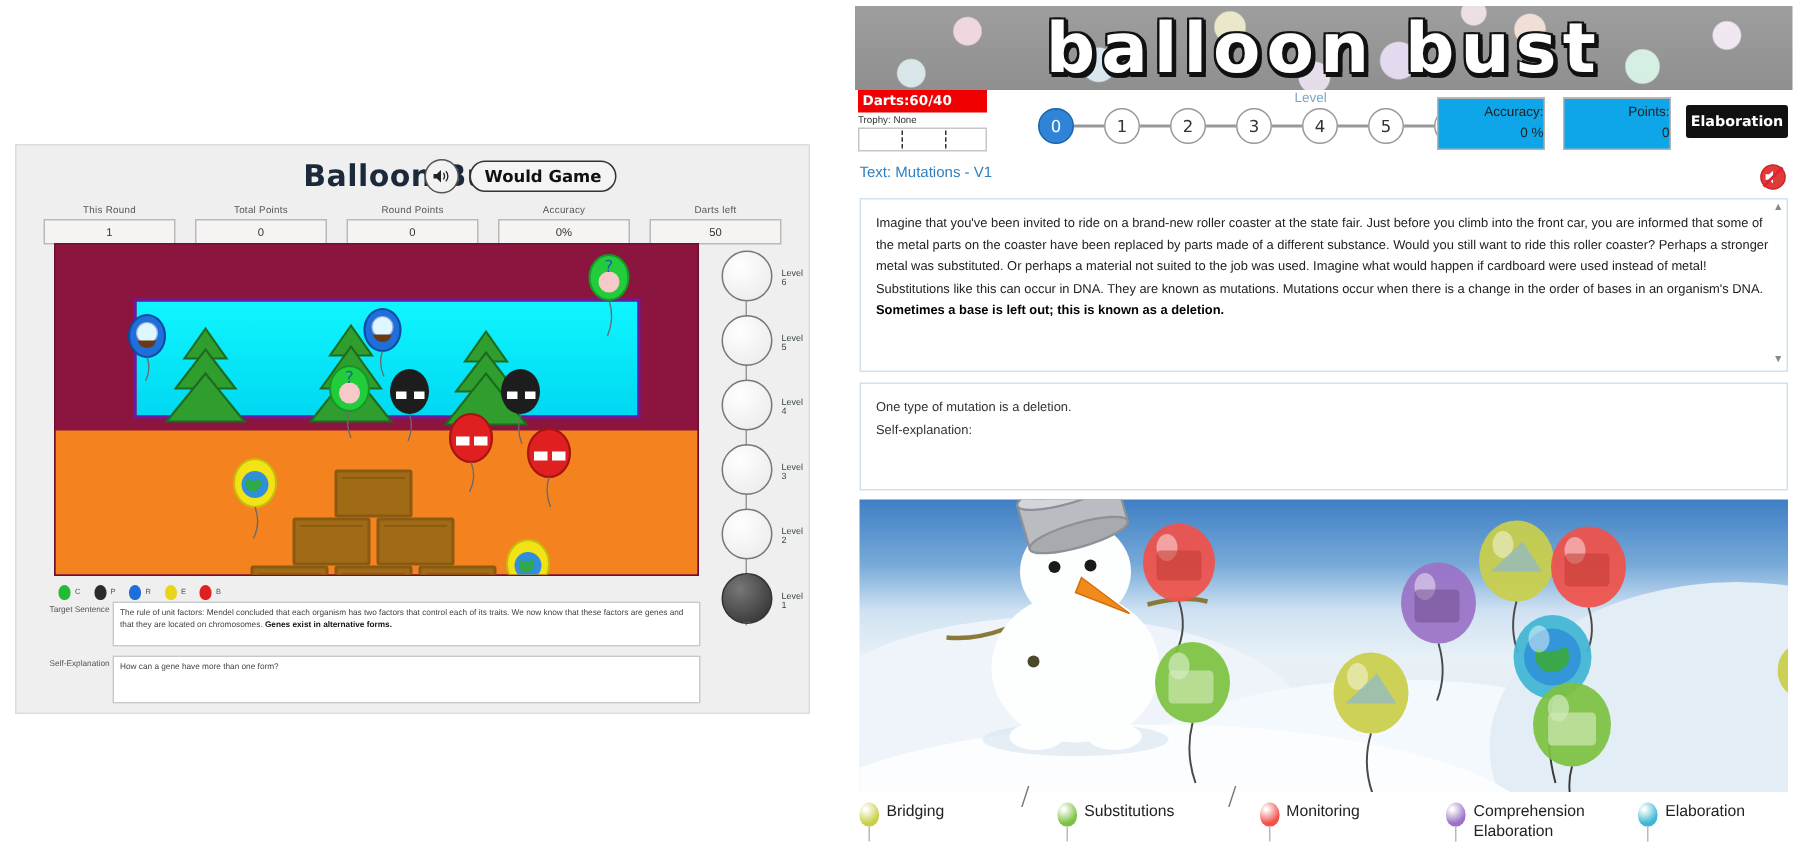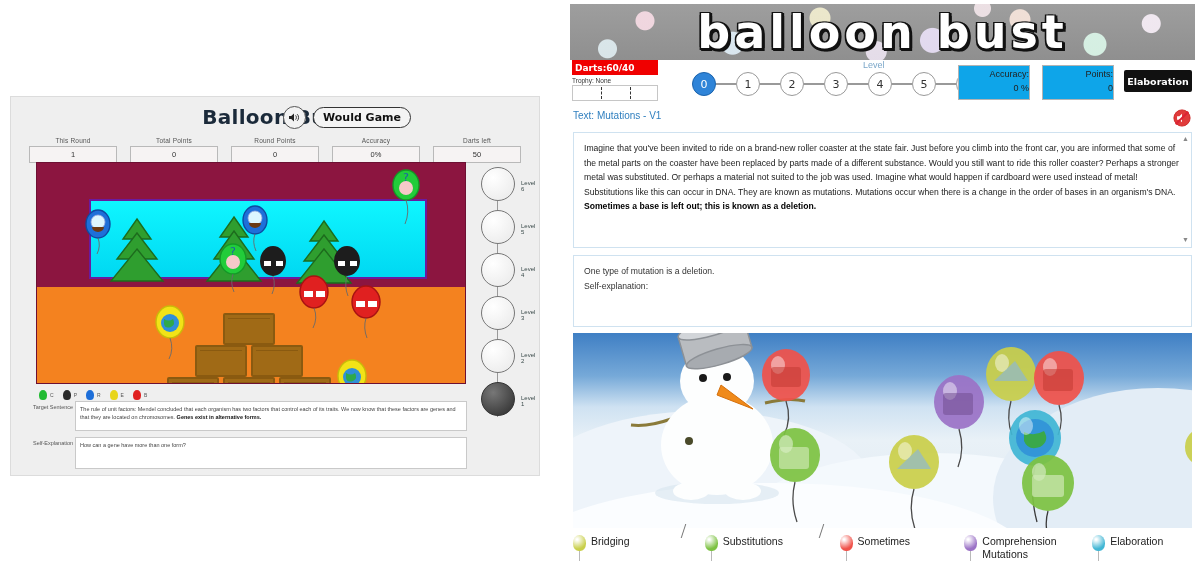--- a/index.html
+++ b/index.html
@@ -527,24 +527,24 @@
     <div class="lg-item" style="width:132px">
       <div class="lg-bal" style="background:radial-gradient(circle at 32% 28%, #ffffff 5%, #c9cf4a 65%)"></div>
       <div class="lg-txt">Bridging</div>
     </div>
     <div class="lg-item" style="width:135px">
       <div class="lg-bal" style="background:radial-gradient(circle at 32% 28%, #ffffff 5%, #7dc242 65%)"></div>
       <div class="lg-txt">Substitutions</div>
     </div>
     <div class="lg-item" style="width:125px">
       <div class="lg-bal" style="background:radial-gradient(circle at 32% 28%, #ffffff 5%, #f0524a 65%)"></div>
-      <div class="lg-txt">Sometimes</div>
+      <div class="lg-txt">Monitoring</div>
     </div>
     <div class="lg-item" style="width:128px">
       <div class="lg-bal" style="background:radial-gradient(circle at 32% 28%, #ffffff 5%, #9b72c6 65%)"></div>
-      <div class="lg-txt" style="width:92px">Comprehension Mutations</div>
+      <div class="lg-txt" style="width:92px">Comprehension Elaboration</div>
     </div>
     <div class="lg-item" style="width:100px">
       <div class="lg-bal" style="background:radial-gradient(circle at 32% 28%, #ffffff 5%, #41b6d4 65%)"></div>
       <div class="lg-txt">Elaboration</div>
     </div>
   </div>
 </div>
 
 </body></html>

